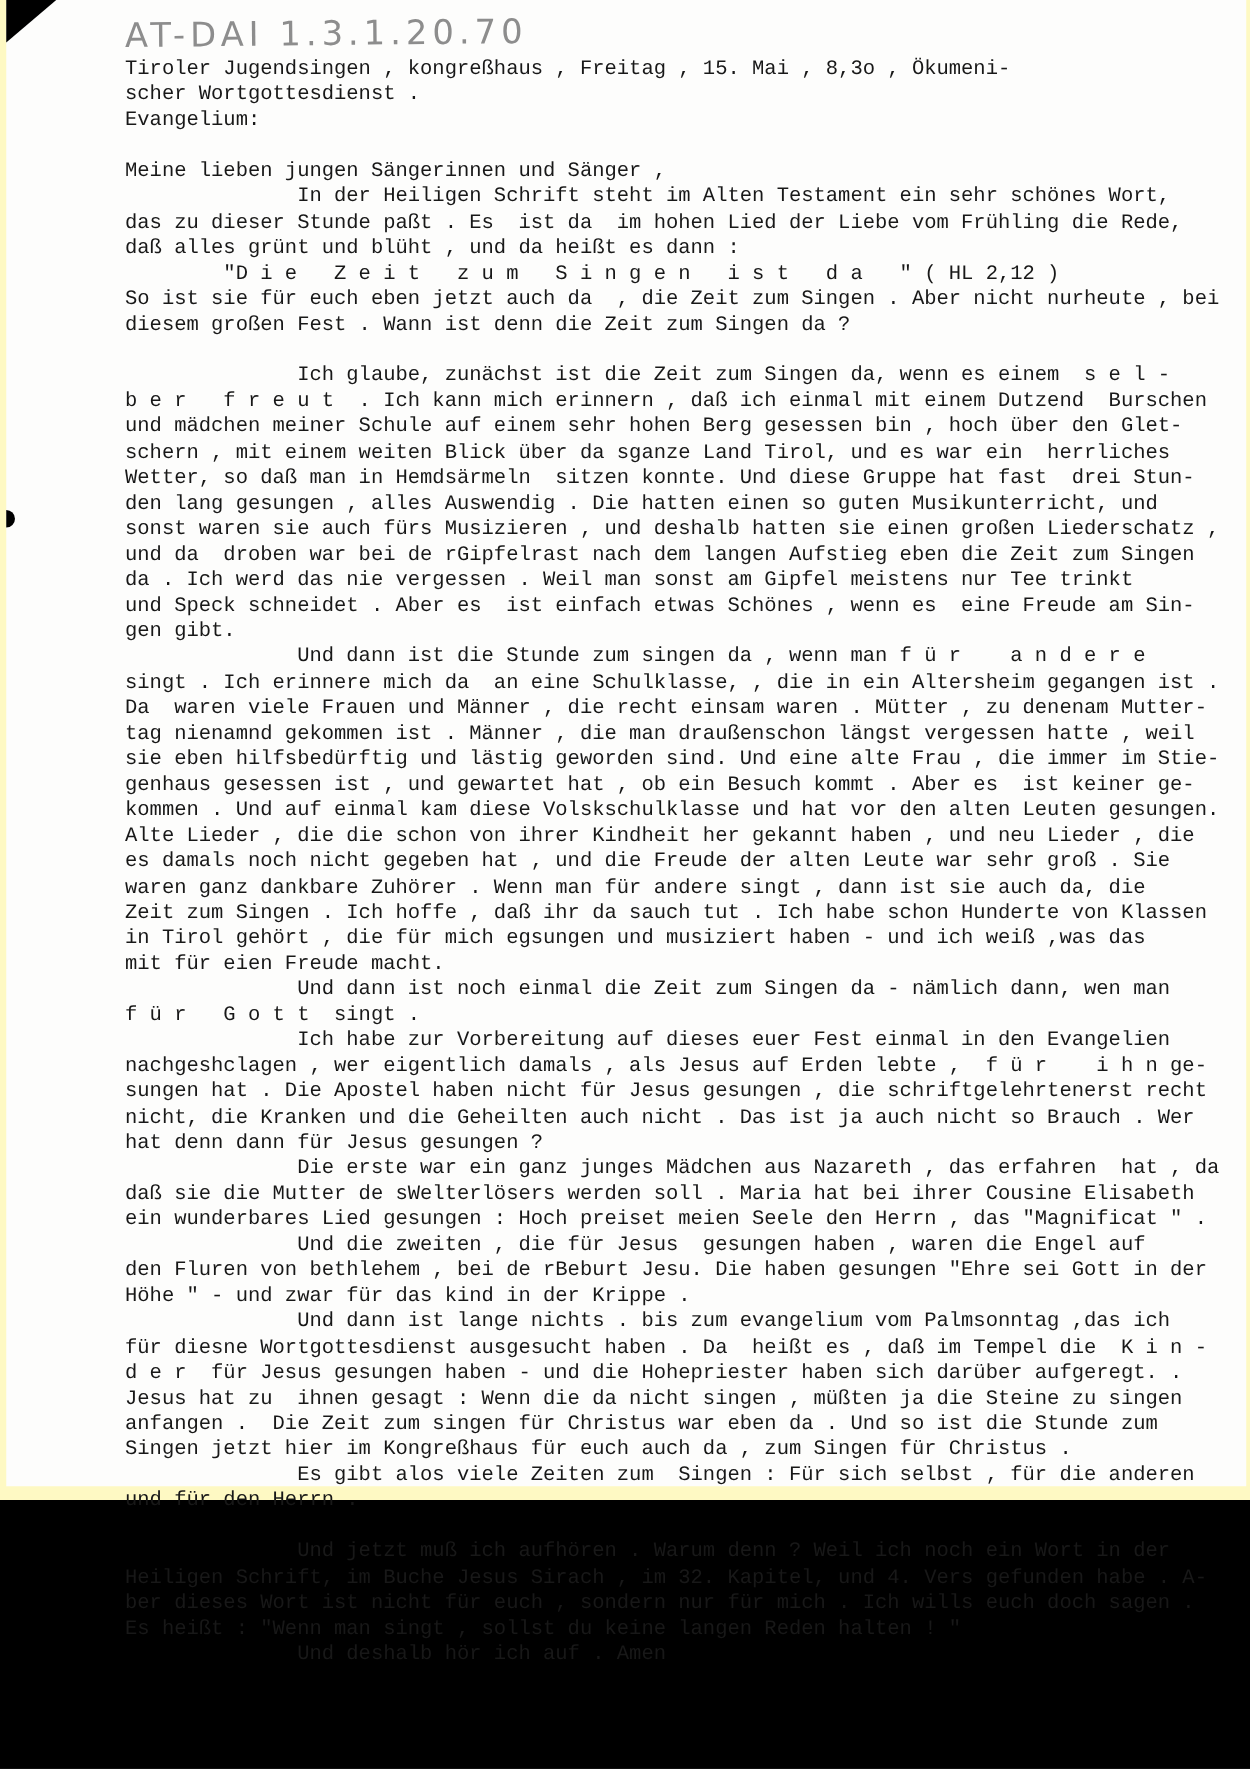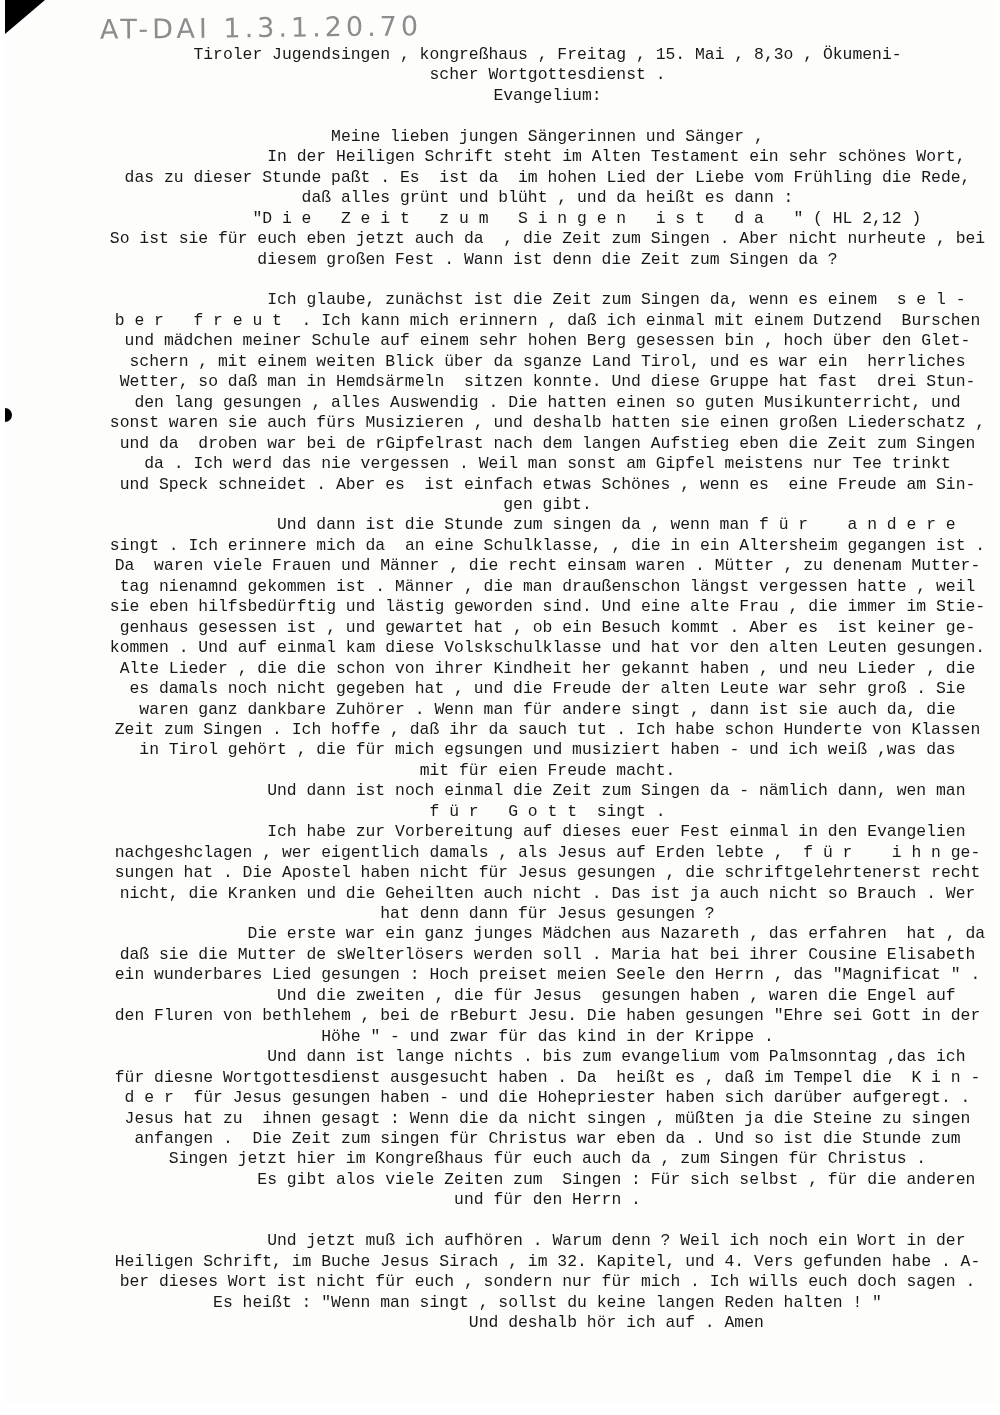--- a/index.html
+++ b/index.html
@@ -7,22 +7,22 @@
     padding: 0;
     width: 1000px;
     height: 1415px;
     background: #000000;
     overflow: hidden;
     font-family: "Liberation Mono", "DejaVu Sans Mono", monospace;
   }
   .scan {
     position: relative;
     width: 1000px;
-    height: 1415px;
-    background: #ffffff;
+    height: 1200px;
+    background: #fef9c3;
   }
   .paper {
     position: absolute;
     left: 5px;
     top: 0px;
     right: 3px;
     bottom: 11px;
     background: #fdfdfc;
   }
   
@@ -60,21 +60,20 @@
     position: absolute;
     left: 100px;
     top: 45px;
     width: 895px;
     font-family: "Liberation Mono", "DejaVu Sans Mono", monospace;
     font-size: 16.4px;
     line-height: 20.45px;
     color: #181818;
     white-space: pre;
     letter-spacing: 0px;
-    text-align: center;
   }
 </style>
 </head>
 <body>
 
 <div class="scan">
   <div class="paper">
     <div class="corner-wedge"></div>
     <div class="edge-mark"></div>
   </div>

